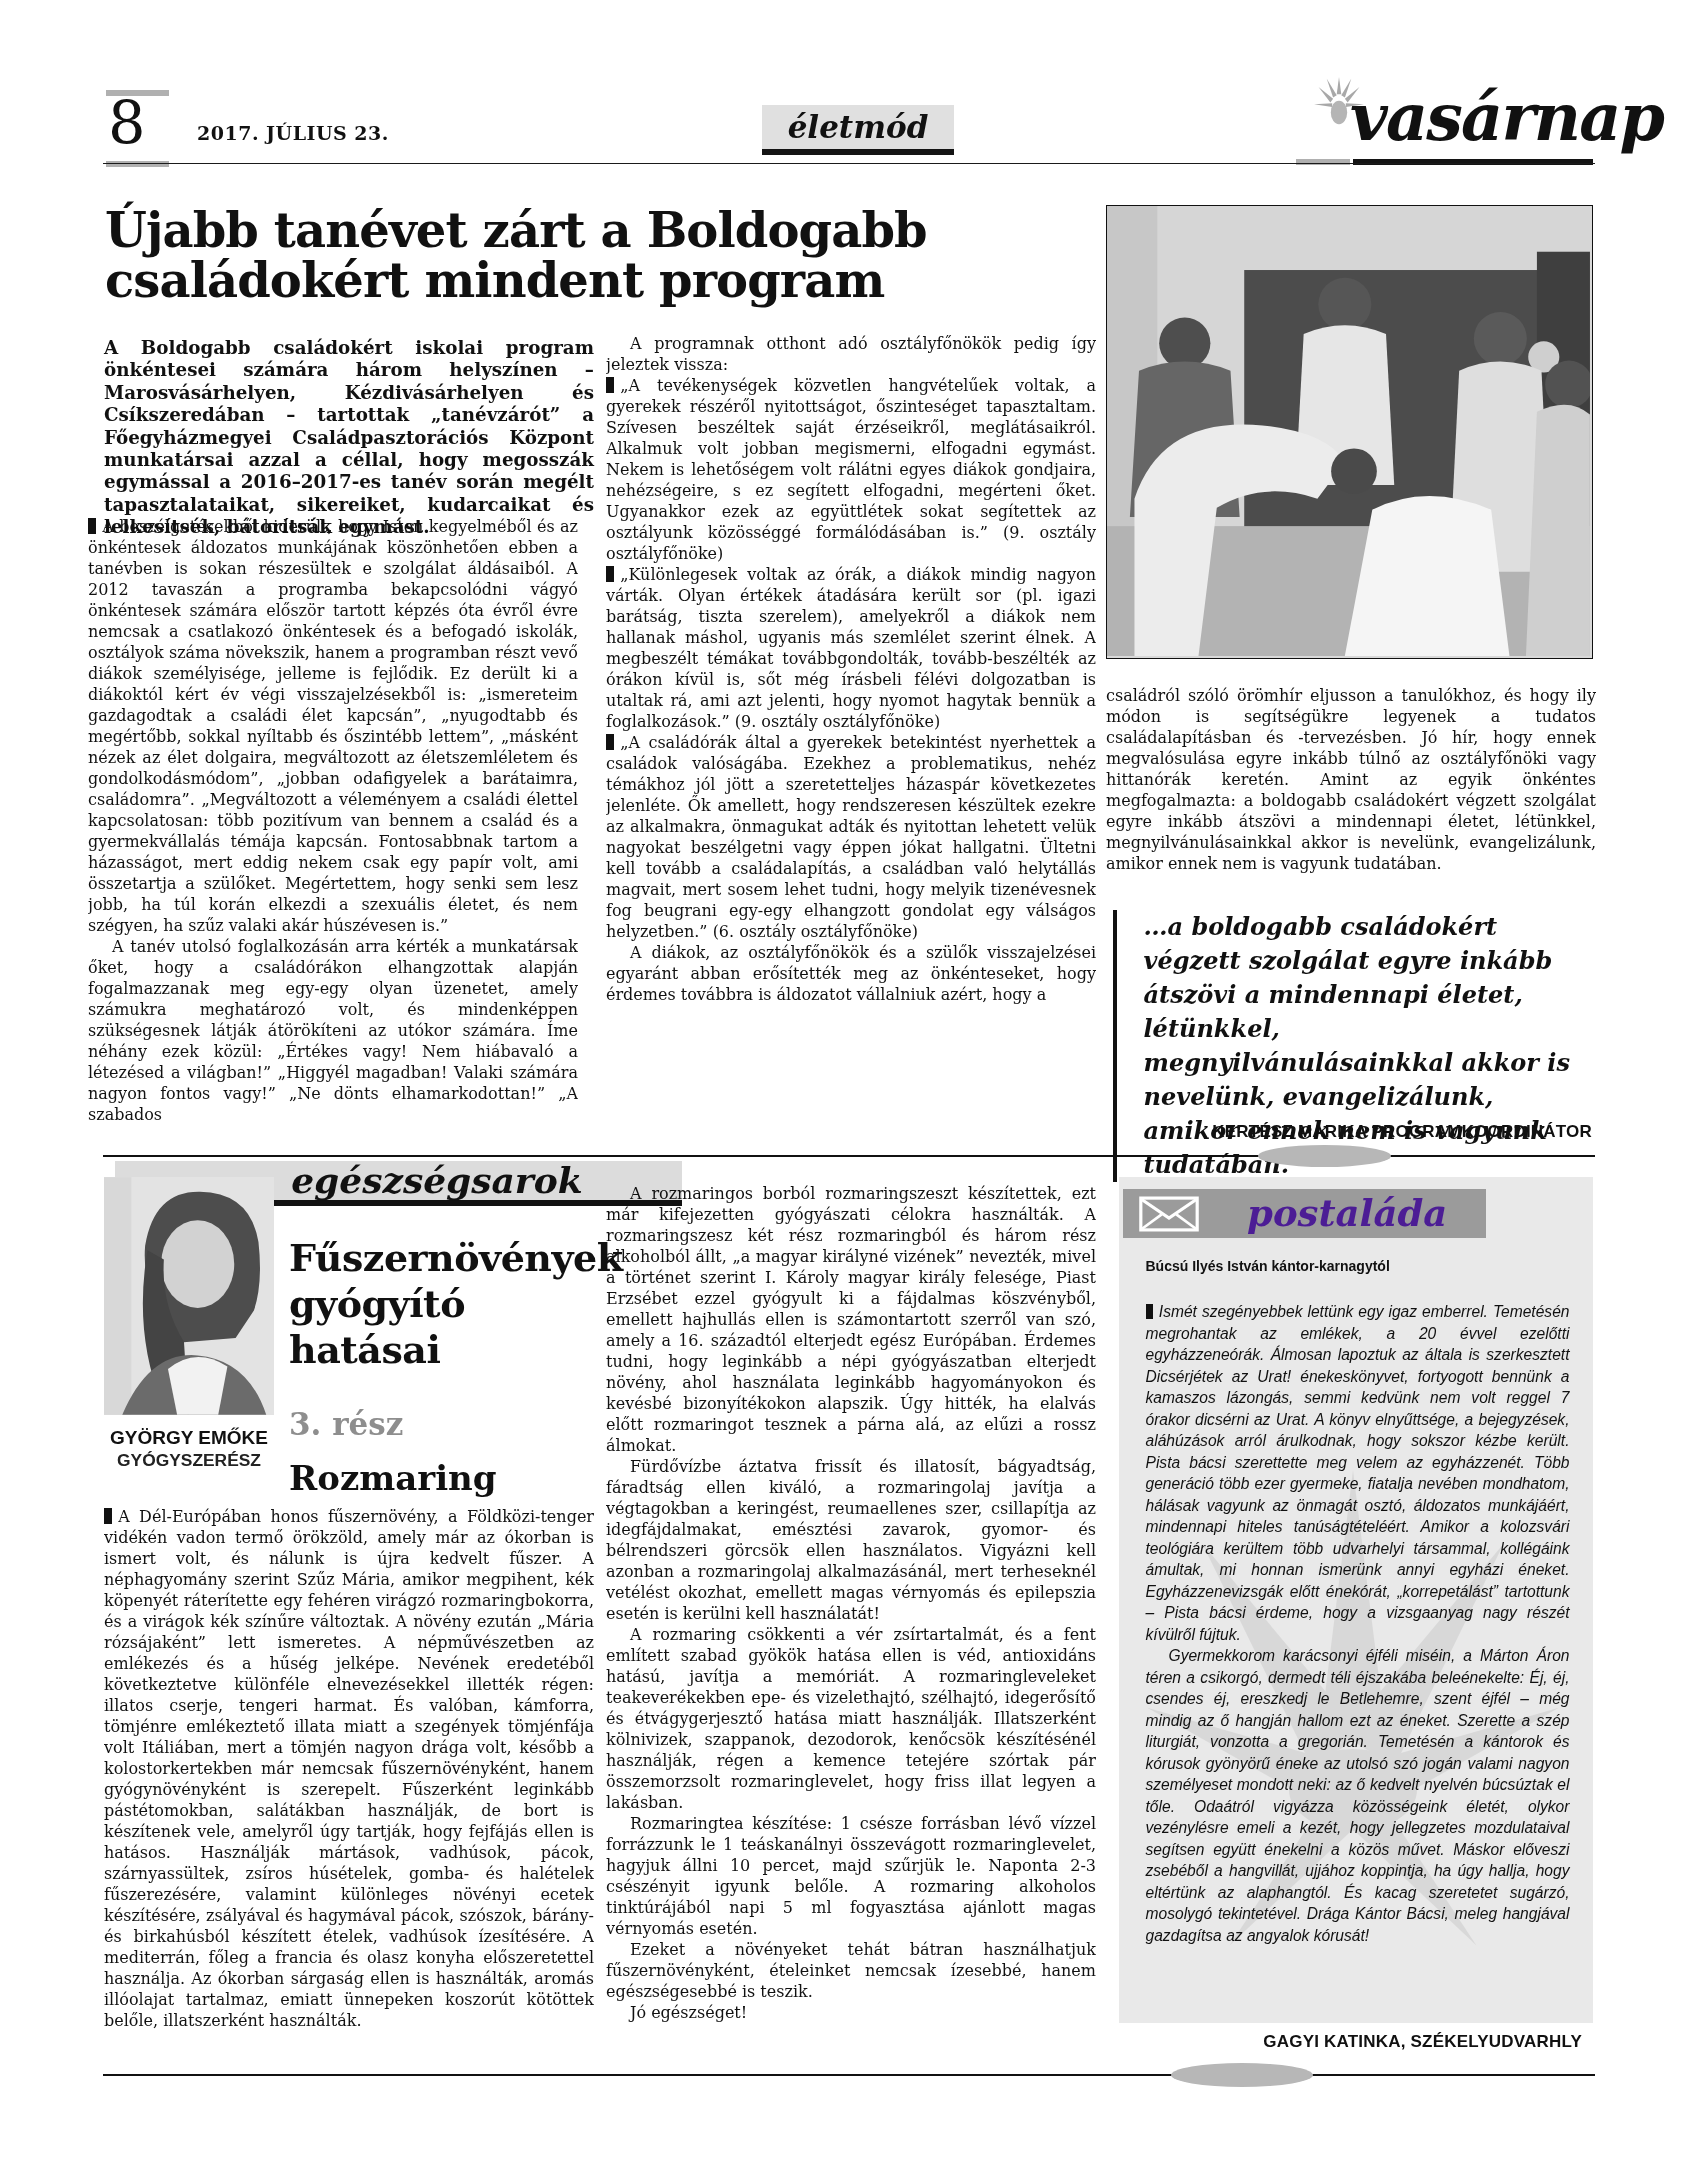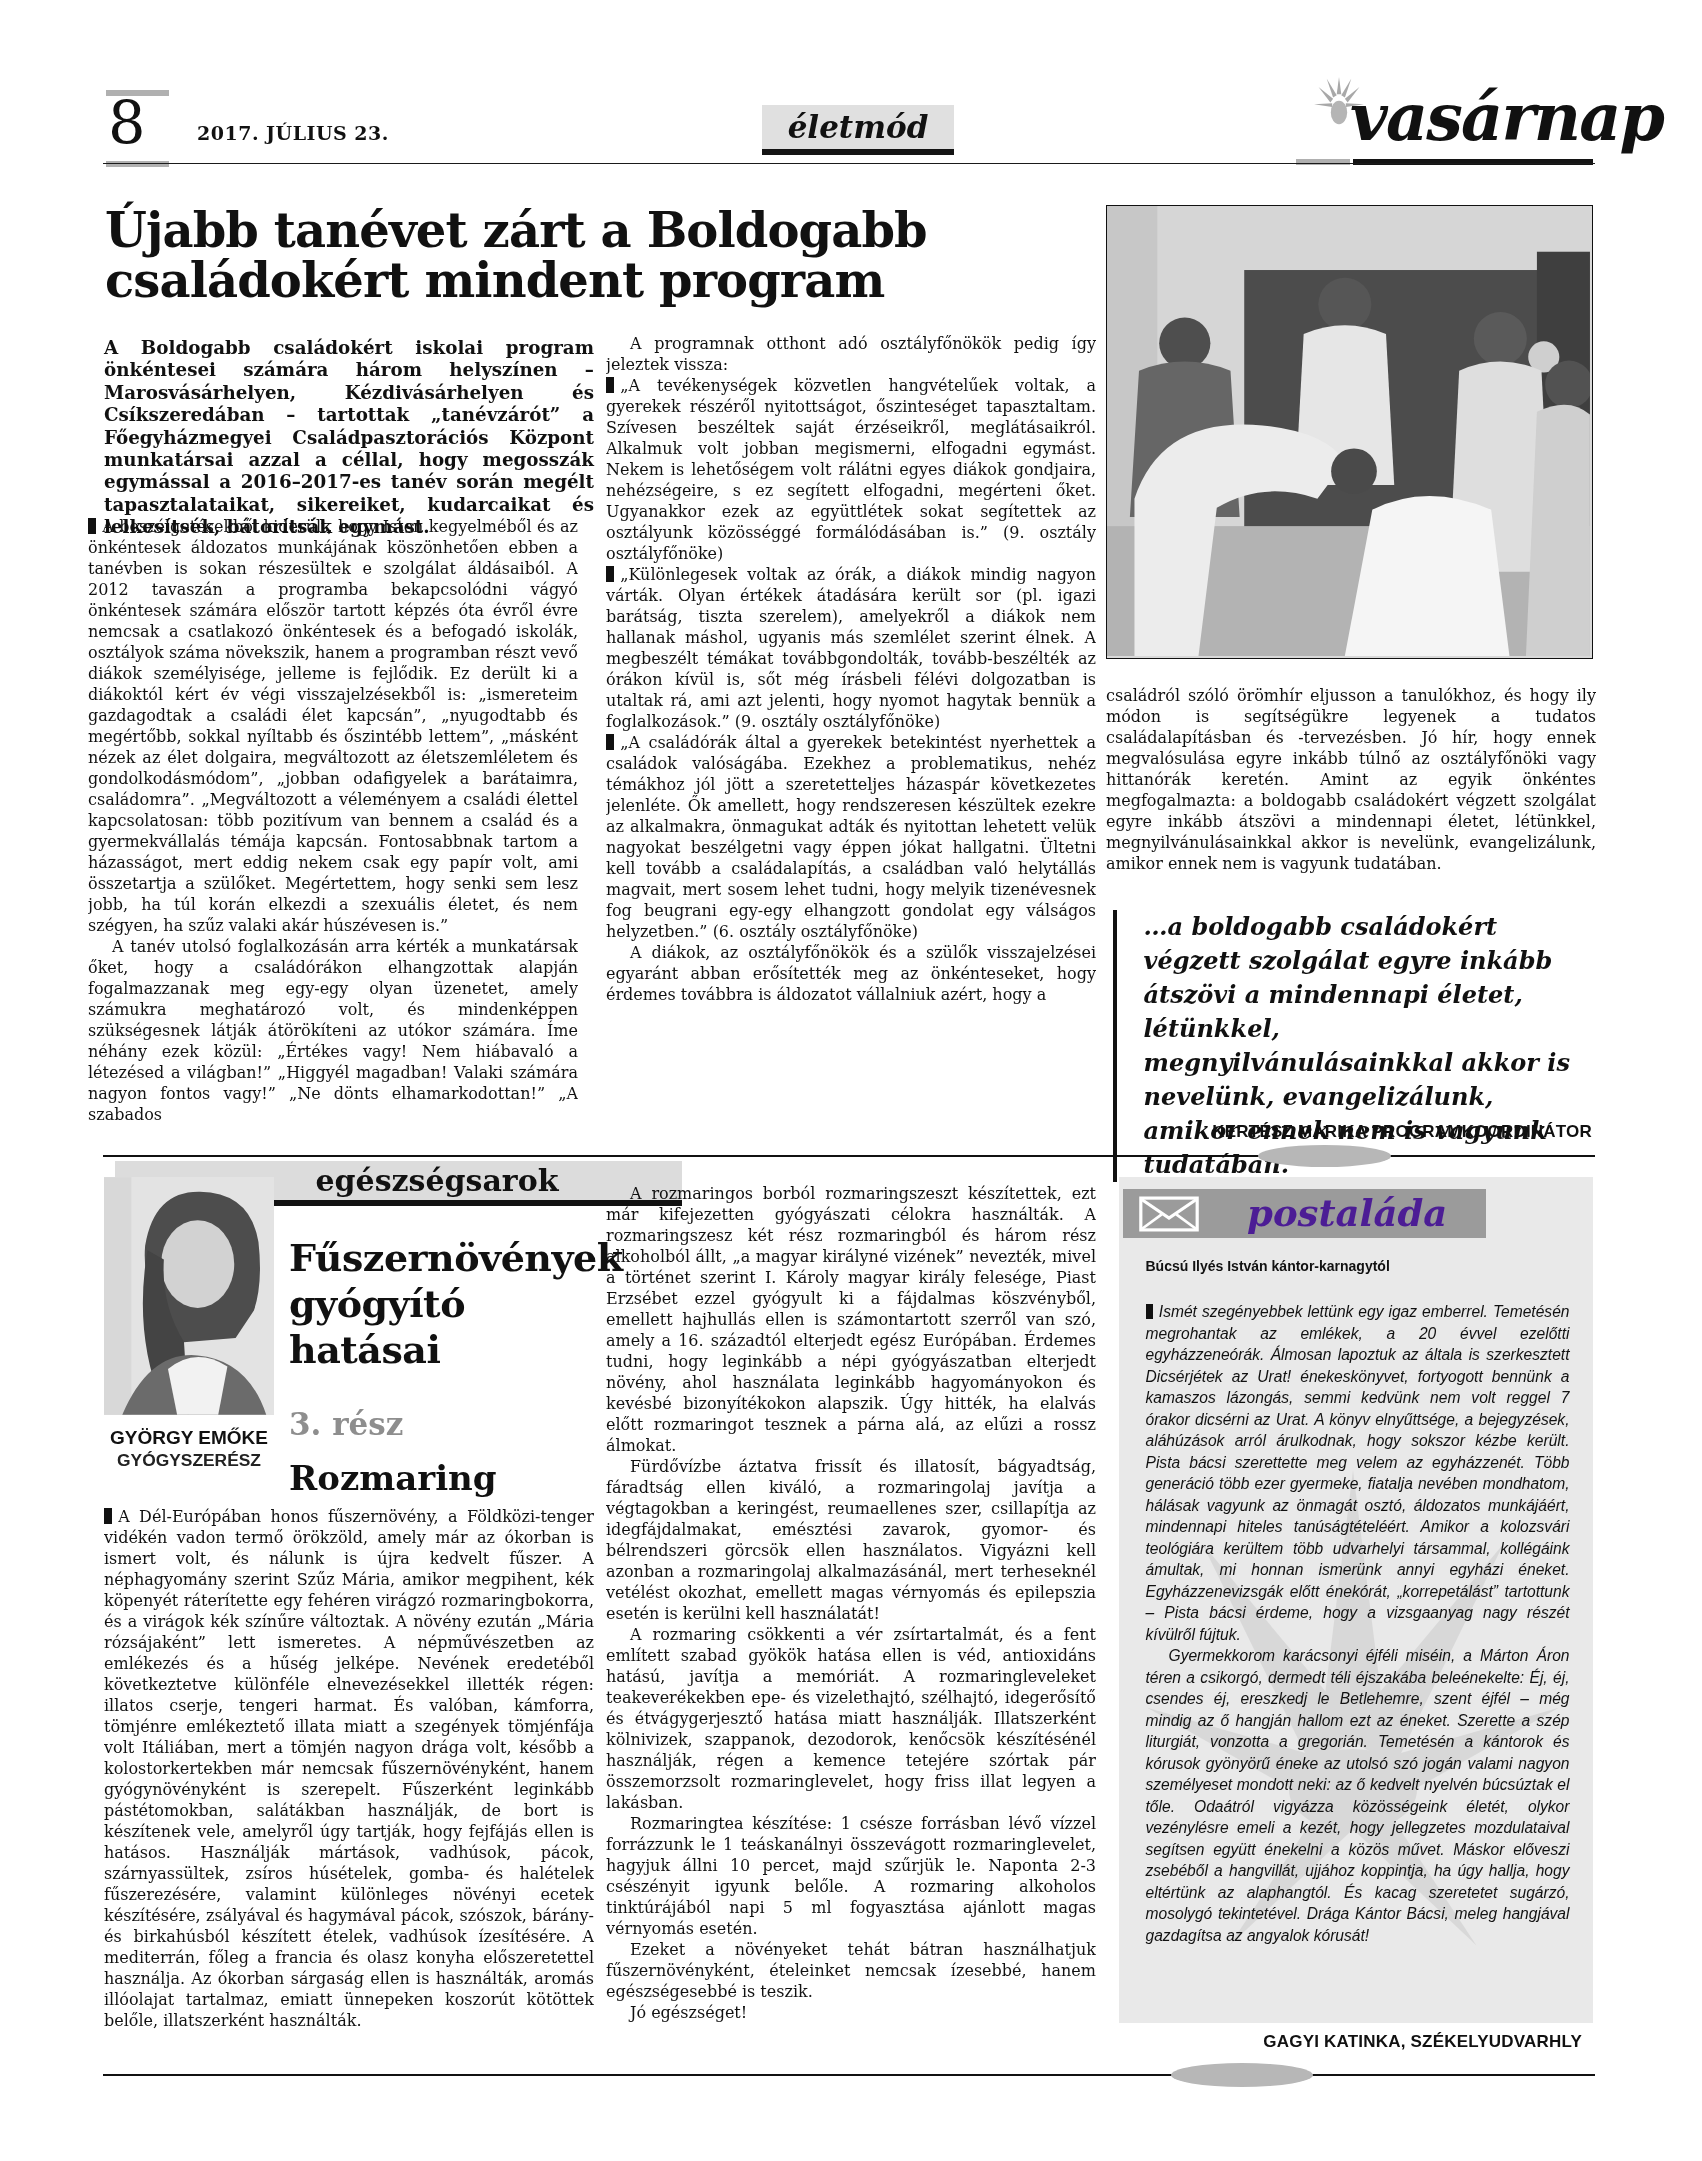--- a/index.html
+++ b/index.html
@@ -40,21 +40,21 @@
   .byline{position:absolute;font-family:"Liberation Sans","DejaVu Sans",sans-serif;
         font-weight:bold;font-size:17px;letter-spacing:0.2px;text-align:right;}
   #byline-main{left:1106px;top:1122px;width:486px;}
   .divider{position:absolute;left:103px;width:1492px;height:2.3px;background:#111;}
   .sep-oval{position:absolute;border-radius:50%;background:#b7b7b7;}
 
   
   .hbox{position:absolute;left:115px;top:1161px;width:567px;height:39px;background:#dcdcdc;
         border-bottom:6.4px solid #111;}
   .hbox-label{position:absolute;left:279px;top:1161px;width:316px;height:39px;text-align:center;
-        font-weight:bold;font-size:30px;line-height:39px;}
+        font-style:italic;font-weight:bold;font-size:36px;line-height:39px;}
   .portrait{position:absolute;left:104px;top:1177px;width:170px;height:238px;background:#e4e4e4;}
   .caption{position:absolute;left:104px;width:170px;text-align:center;
         font-family:"Liberation Sans","DejaVu Sans",sans-serif;font-weight:bold;}
   #cap-name{top:1427px;font-size:19px;}
   #cap-role{top:1450px;font-size:17.4px;color:#222;}
   .htitle{position:absolute;left:289px;top:1235px;width:320px;font-weight:bold;
         font-size:38px;line-height:46px;letter-spacing:-0.5px;}
   .hpart{position:absolute;left:289px;top:1406px;font-weight:bold;font-size:31px;color:#8e8e8e;}
   .hsub{position:absolute;left:289px;top:1458px;font-weight:bold;font-size:34px;}
   #hcol1{left:104px;top:1506px;height:565px;}

